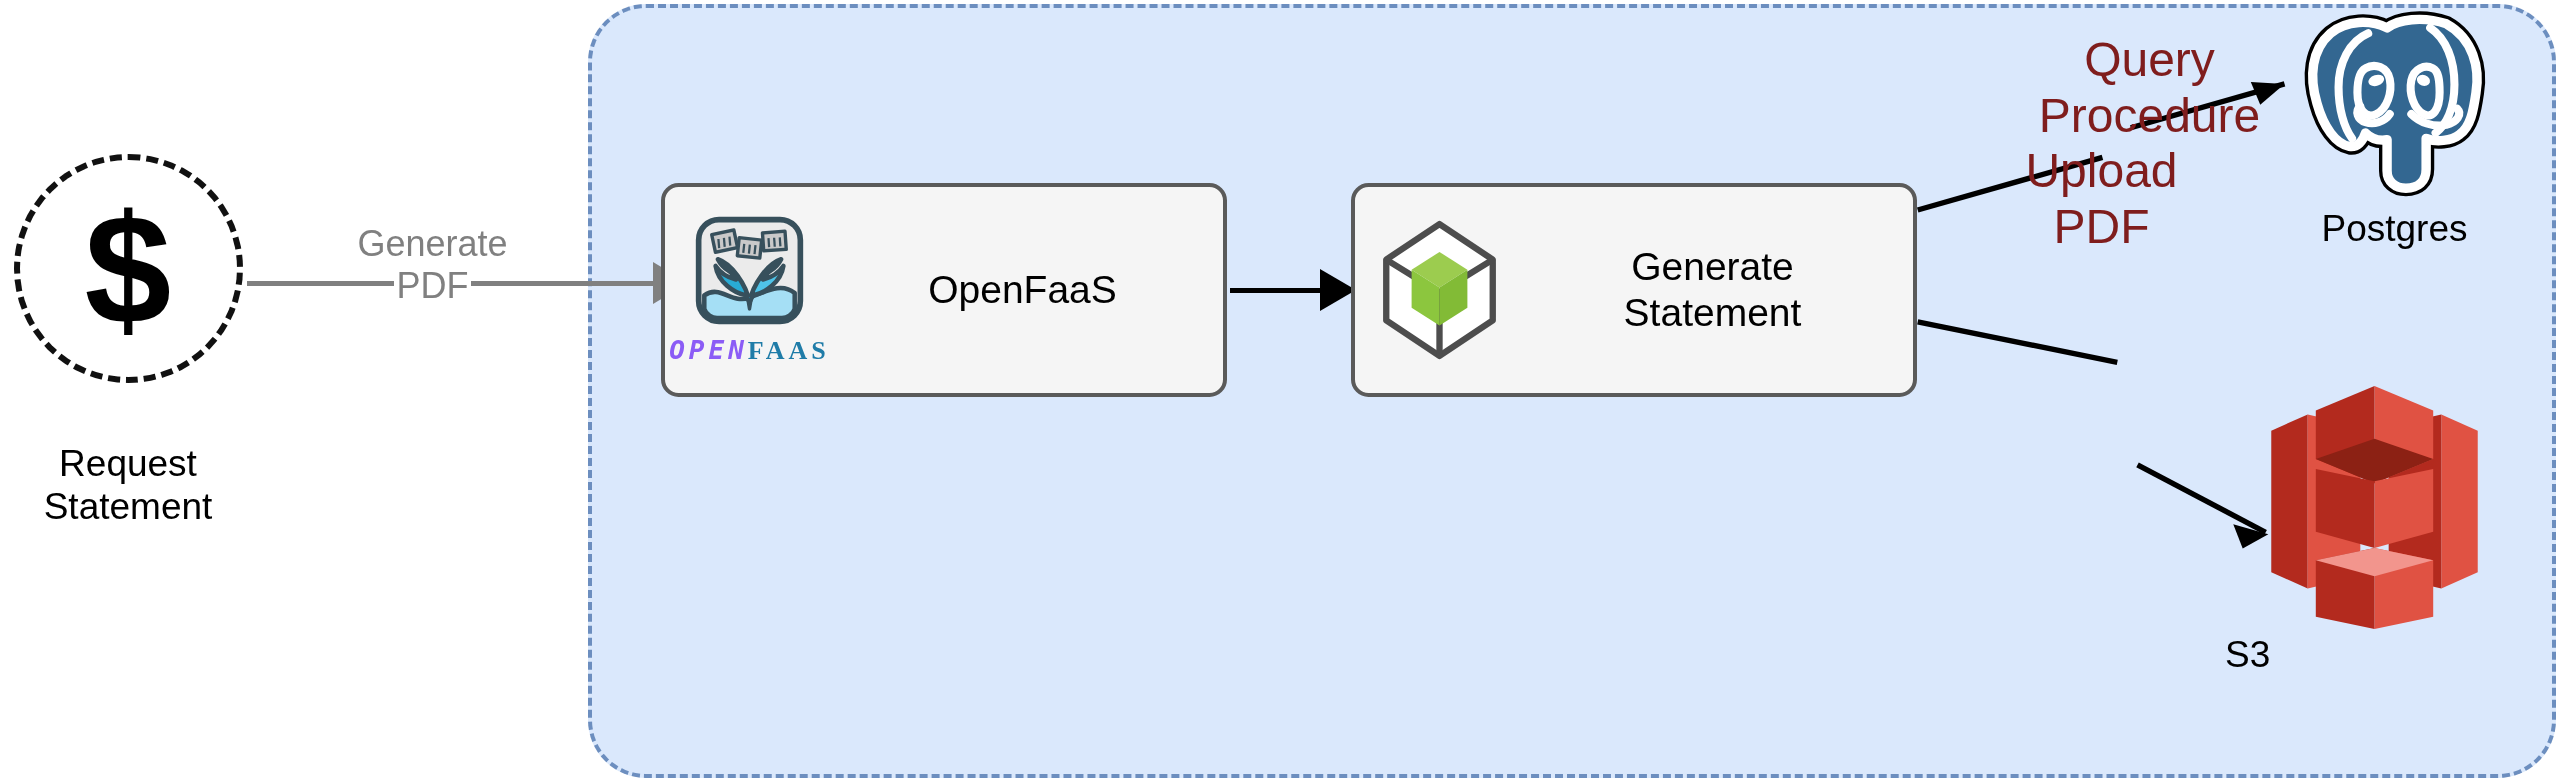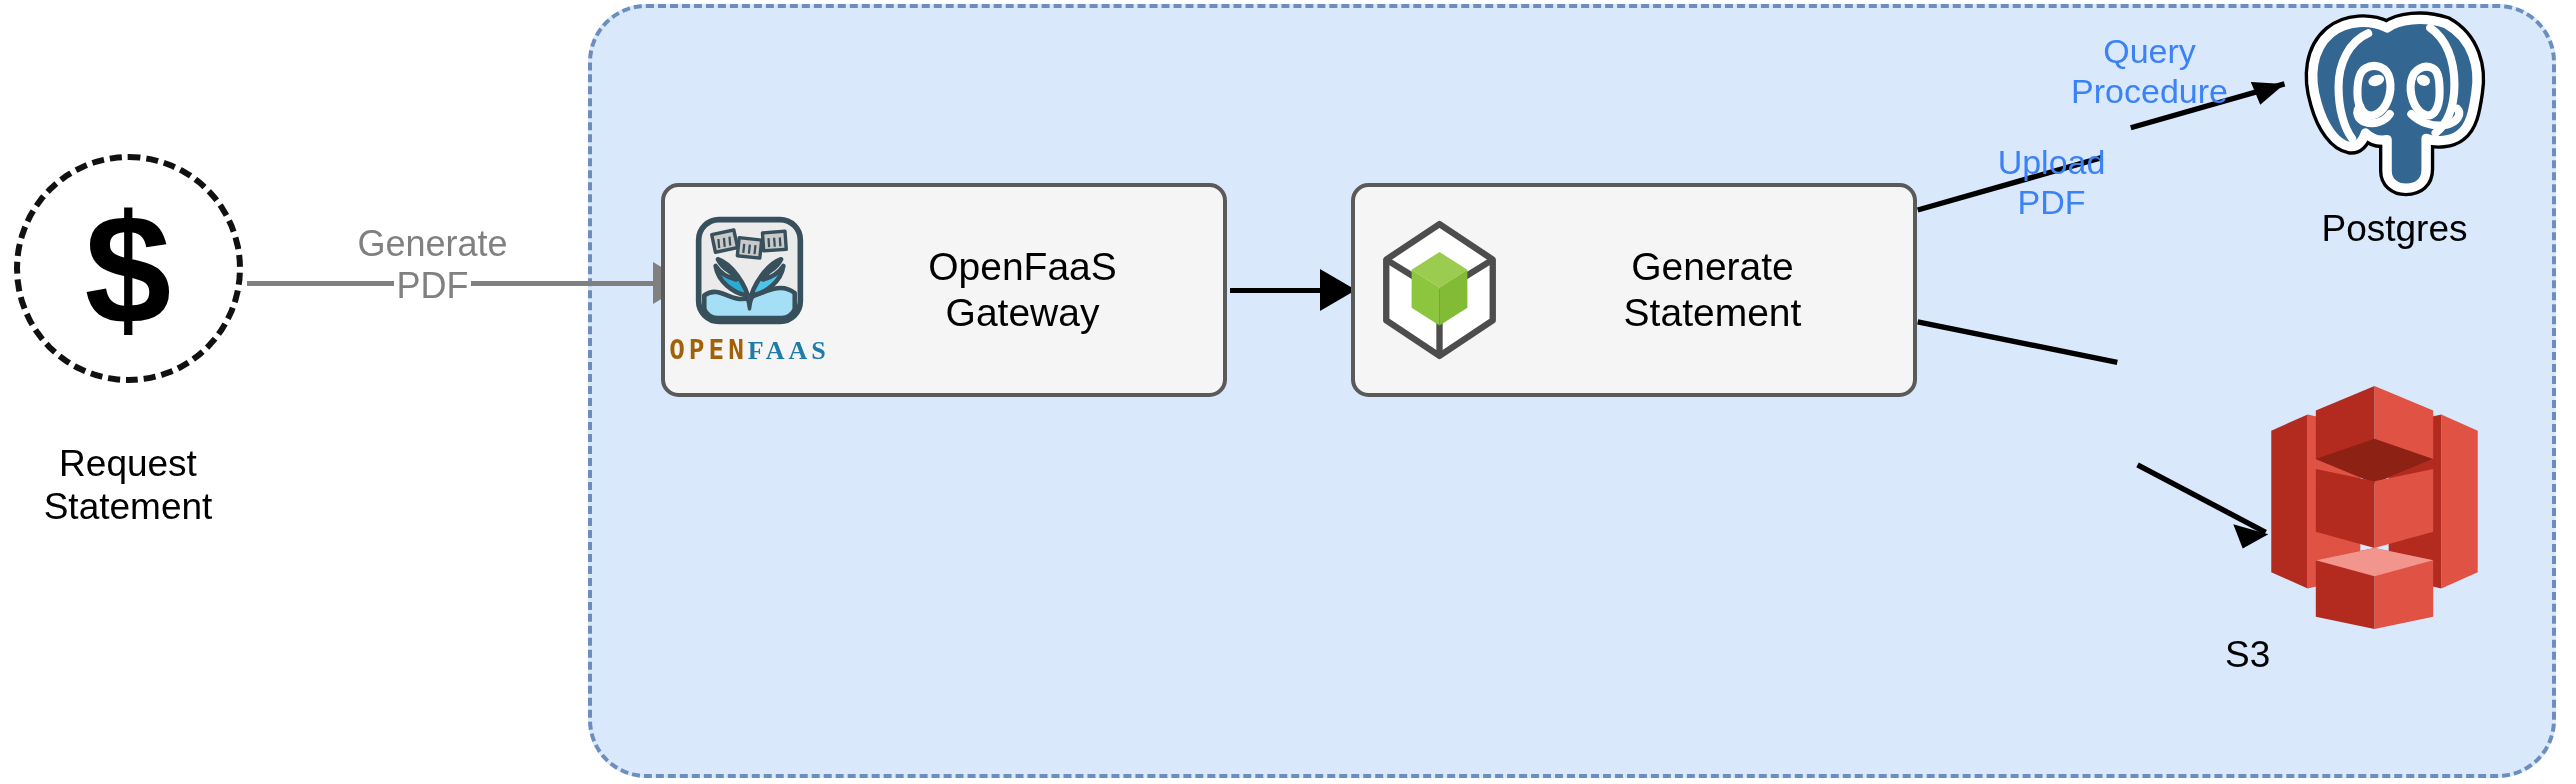--- a/index.html
+++ b/index.html
@@ -87,45 +87,45 @@
     padding-right:12px;
   }
 
   
   .ofaas-word{
     margin-top:8px;
     font-family:"DejaVu Sans Mono","Liberation Mono",monospace;
     font-size:26px; letter-spacing:4px; font-weight:600;
     white-space:nowrap;
   }
-  .ofaas-word .o{color:#a16207;}
+  .ofaas-word .o{color:#8b5cf6;font-style:italic;}
   .ofaas-word .f{color:#1f7ca8;font-family:Liberation Serif, serif;}
 
   
   .edge-black-line{
     position:absolute;
     left:1230px; top:288px; width:100px; height:5.4px;
     background:#000000;
   }
   .edge-black-head{
     position:absolute;
     left:1320px; top:269px; width:0;height:0;
     border-top:21.6px solid transparent;
     border-bottom:21.6px solid transparent;
     border-left:36px solid #000000;
   }
 
   
   .branch-label{
     position:absolute;
     text-align:center;
-    font-size:34px; color:#3b82f6; line-height:1.17;
+    font-size:48px; color:#7f1d1d; line-height:1.17;
   }
   #label-query{left:1991px; top:32px; width:317px;}
-  #label-upload{left:1910px; top:143px; width:283px;}
+  #label-upload{left:1960px; top:143px; width:283px;}
 
   
   .pg-label{
     position:absolute;
     left:2246px; top:208px; width:297px;
     text-align:center; font-size:37px; color:#000000;
   }
   
   .s3-label{
     position:absolute;
@@ -182,21 +182,20 @@
           <line x1="55" y1="27" x2="55" y2="35" transform="rotate(6 50 30)"></line>
           <line x1="67" y1="21" x2="67" y2="29" transform="rotate(-4 72 24)"></line>
           <line x1="72" y1="21" x2="72" y2="29" transform="rotate(-4 72 24)"></line>
           <line x1="77" y1="21" x2="77" y2="29" transform="rotate(-4 72 24)"></line>
         </g>
       </svg>
       <div class="ofaas-word"><span class="o">OPEN</span><span class="f">FAAS</span></div>
     </div>
     <div class="node-label">
       <div>OpenFaaS</div>
-      <div>Gateway</div>
     </div>
   </div>
 
   <div class="edge-black-line"></div>
   <div class="edge-black-head"></div>
 
   <div class="node" id="node-generate">
     <div class="icon-slot">
       <svg width="127" height="142" viewBox="0 0 100 112">
 

